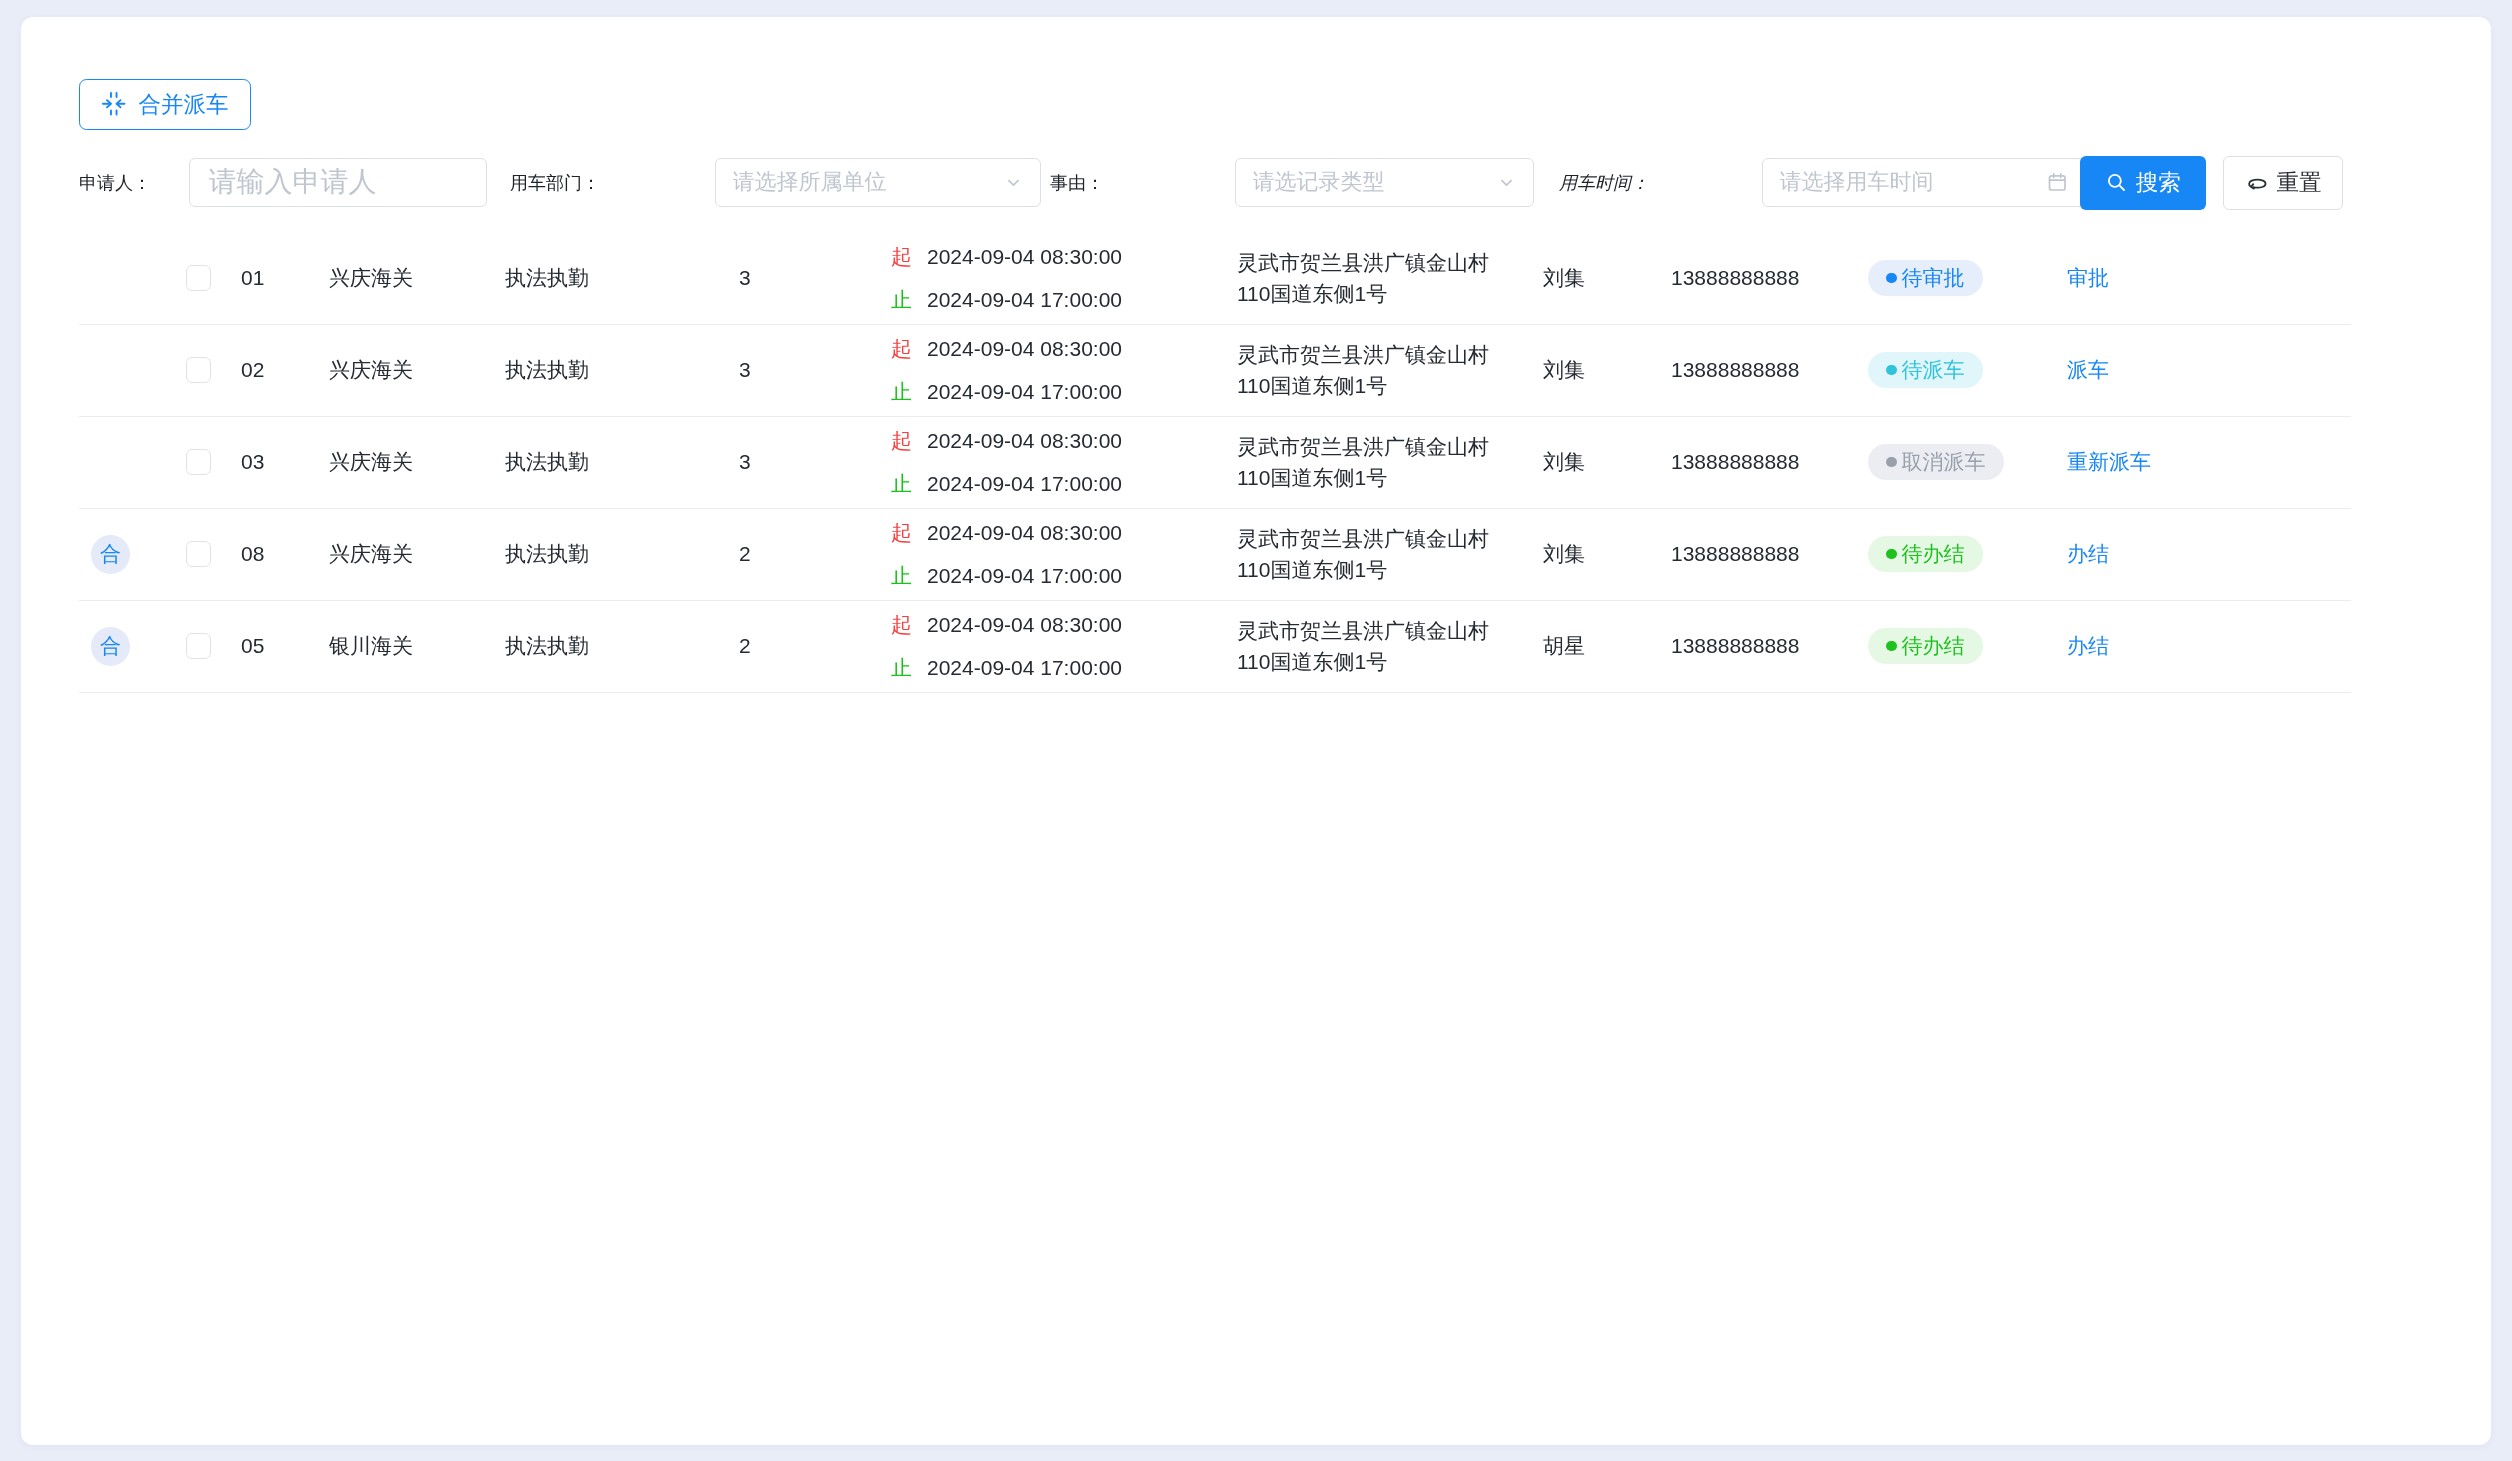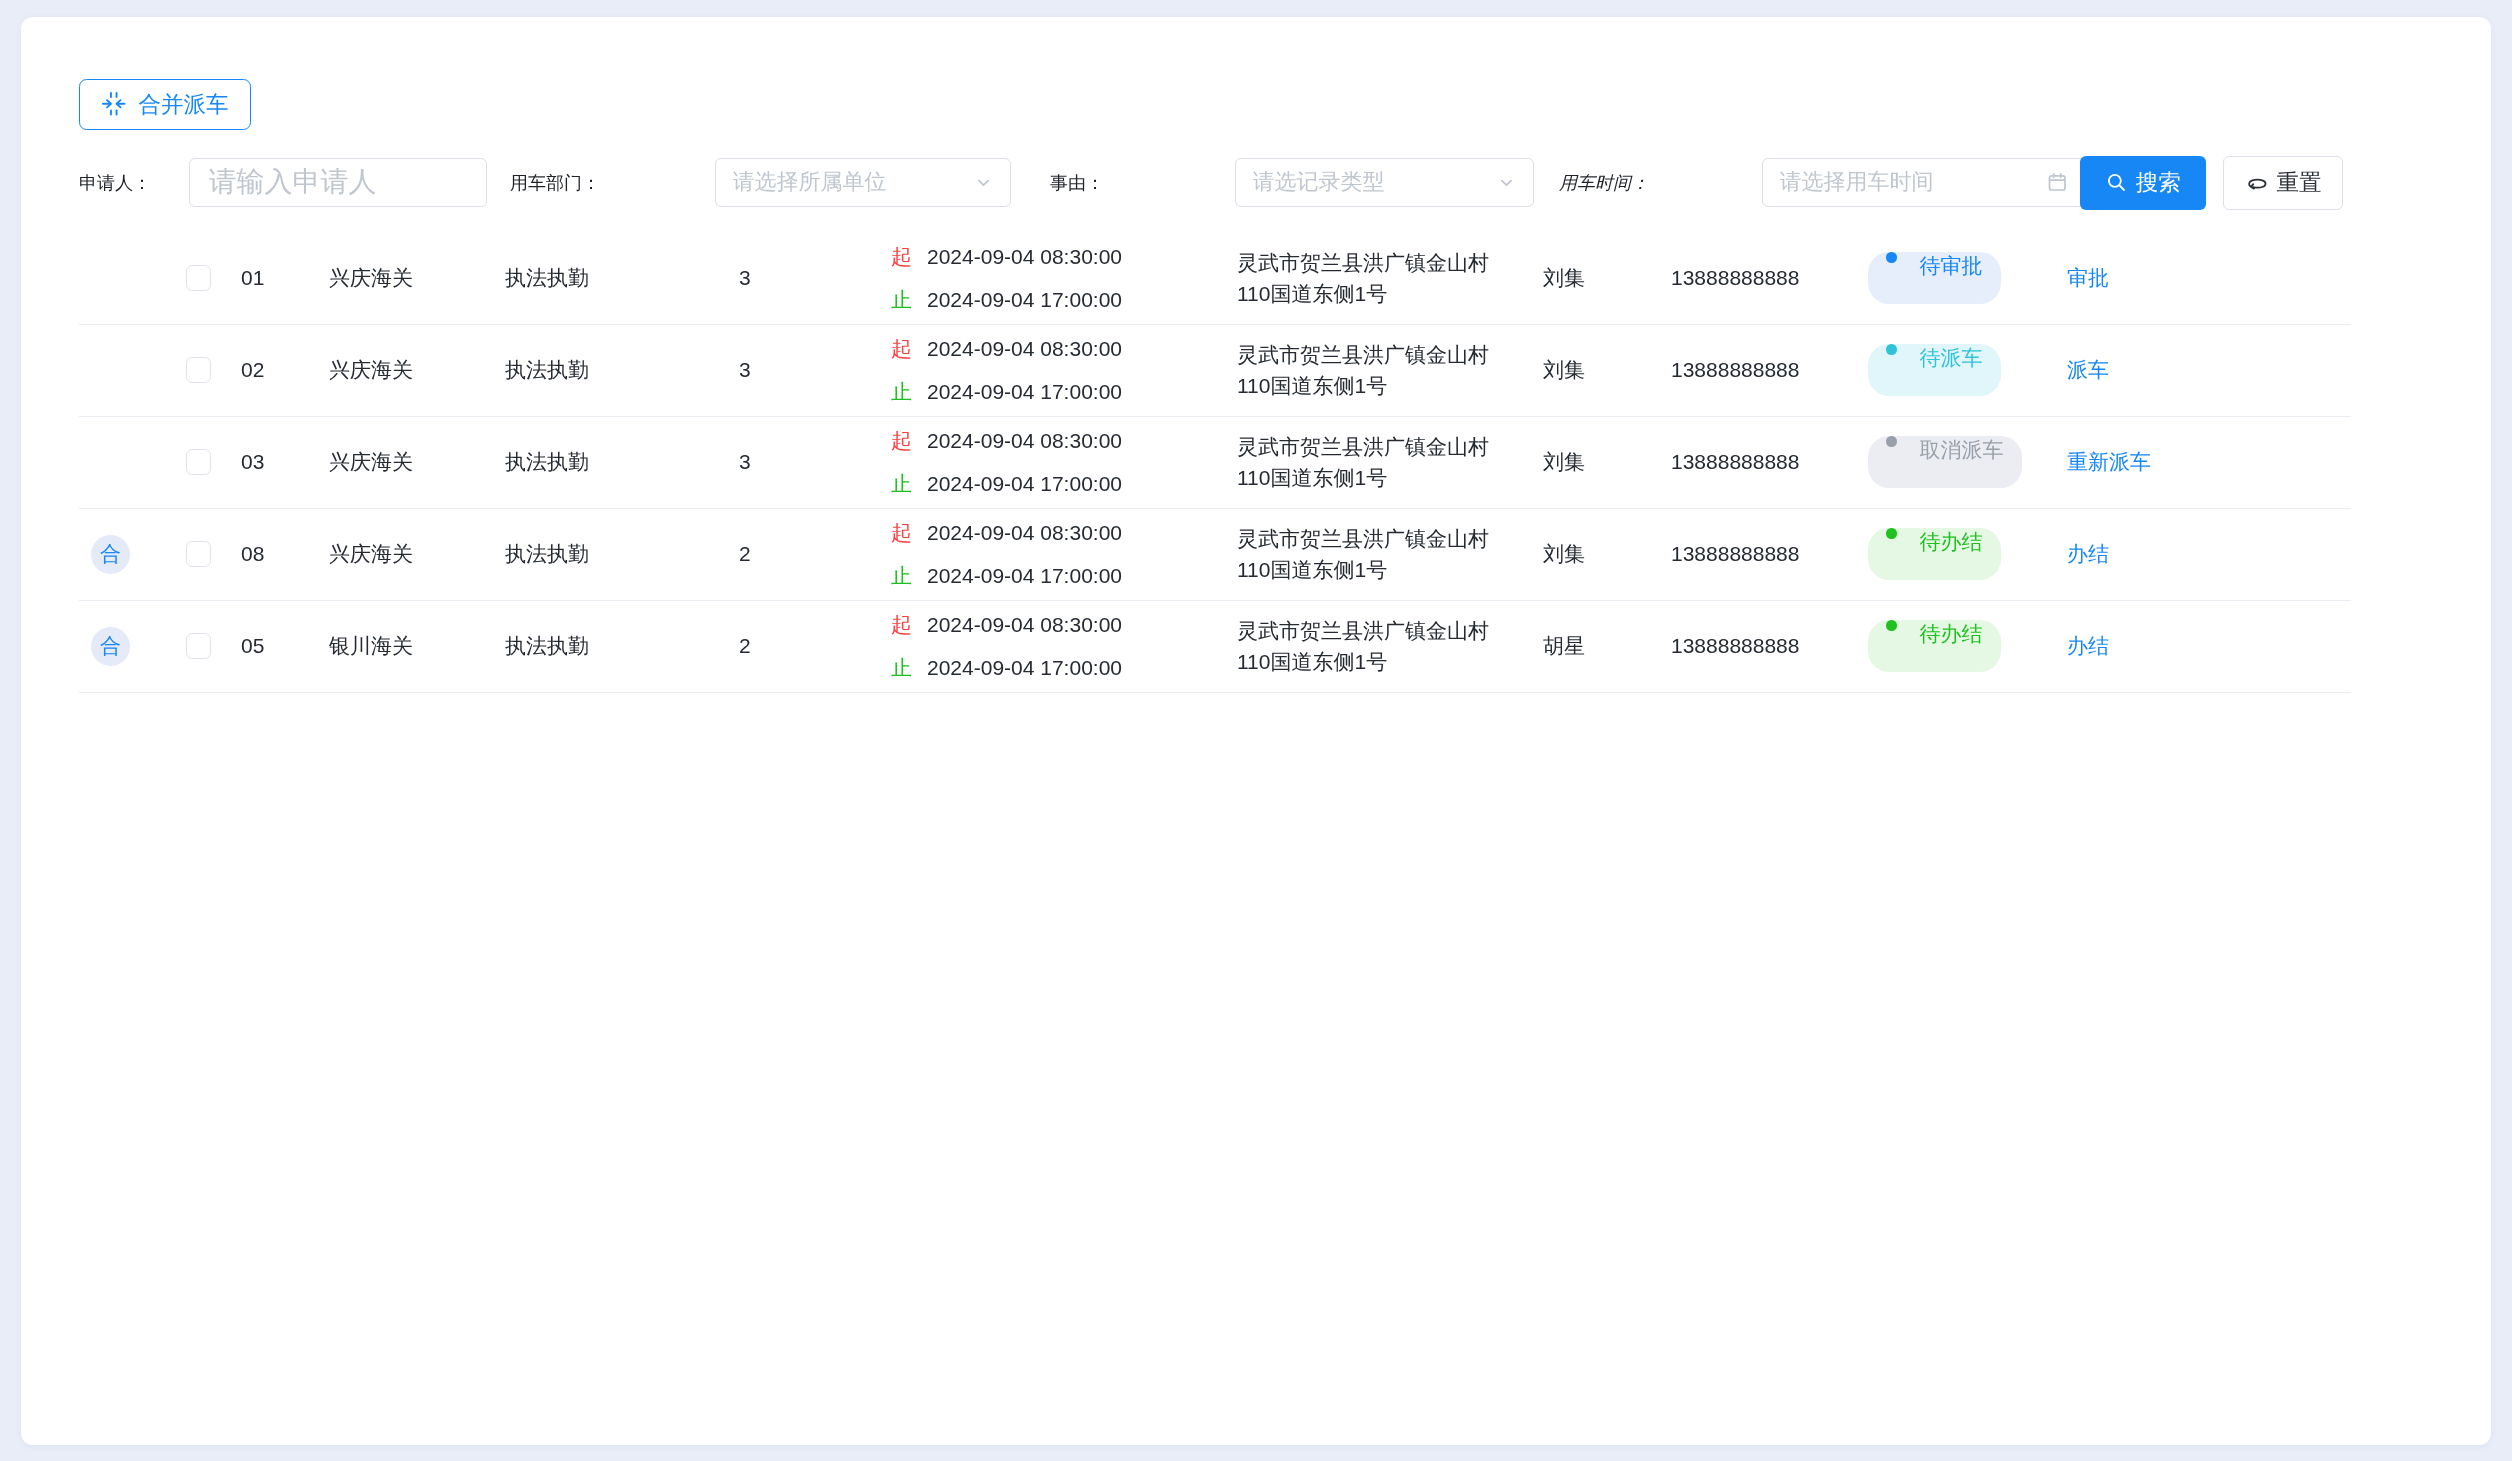--- a/index.html
+++ b/index.html
@@ -77,21 +77,21 @@
     color: var(--text, #262b33);
     background: transparent;
   }
   .f-box input::placeholder { color: var(--placeholder, #c0c6cf); }
   .f-box .ph { flex: 1; white-space: nowrap; overflow: hidden; }
   .f-box svg { flex: none; }
 
   .lbl-applicant { left: 58px; }
   .box-applicant { left: 168px; width: 298px; }
   .lbl-dept      { left: 489px; }
-  .box-dept      { left: 694px; width: 296px; justify-content: space-between; }
+  .box-dept      { left: 694px; width: 326px; justify-content: space-between; }
   .lbl-reason    { left: 1029px; }
   .box-reason    { left: 1214px; width: 299px; }
   .lbl-time      { left: 1538px; font-style: italic; }
   .box-time      { left: 1741px; width: 324px; }
 
   .btn {
     position: absolute;
     top: 0;
     height: 54px;
     display: inline-flex;
@@ -170,23 +170,23 @@
   .time-lines { display: flex; flex-direction: column; gap: 12px; }
   .time-line { display: flex; align-items: center; height: 31px; white-space: nowrap; }
   .t-prefix { margin-right: 15px; }
   .t-start { color: var(--start-red, #f53f3f); }
   .t-end   { color: var(--end-green, #1cc01c); }
 
   .addr-lines { line-height: 31px; }
 
   .pill {
     display: inline-flex;
-    align-items: flex-start;
-    gap: 23px;
-    height: 52px;
+    align-items: center;
+    gap: 5px;
+    height: 36px;
     padding: 0 18px;
     border-radius: 21px;
     font-size: 21px;
     white-space: nowrap;
   }
   .pill .dot {
     width: 10.5px; height: 10.5px;
     border-radius: 50%;
     background: currentColor;
   }

